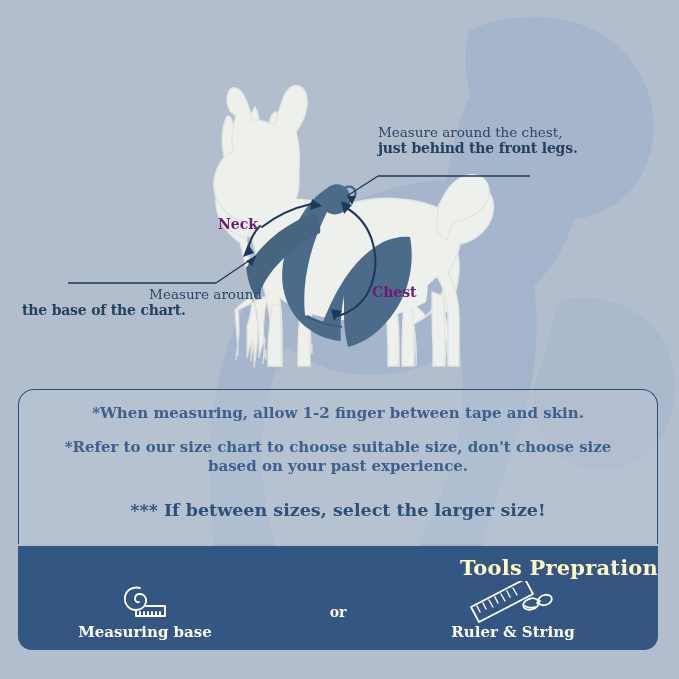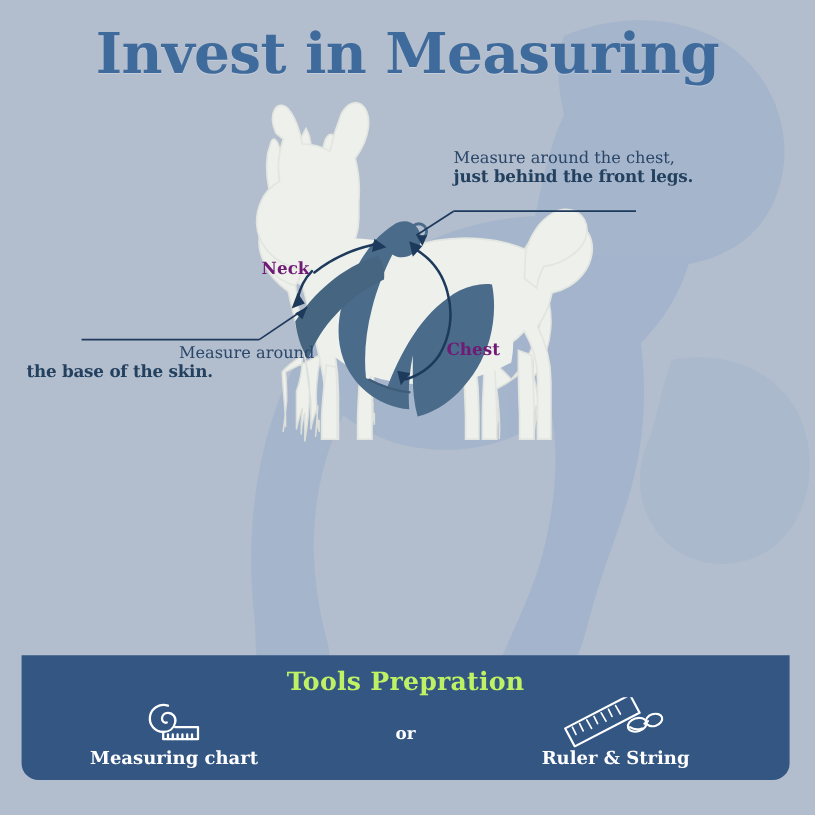--- a/index.html
+++ b/index.html
@@ -81,23 +81,23 @@
   
   #tools-panel{
     position:absolute;left:18px;top:546px;width:640px;height:104px;
     box-sizing:border-box;
     background:#335683;
     border-radius:0 0 14px 14px;
     z-index:10;
     color:#ffffff;
   }
   #tools-title{
-    text-align:center;
+    text-align:right;
     font-family:"DejaVu Serif", serif;font-weight:700;
-    font-size:21px;color:#bef264;
+    font-size:21px;color:#fef9c3;
     padding-top:9px;letter-spacing:0.2px;
   }
   #tools-row{
     position:relative;height:64px;margin-top:2px;
   }
   .tool{
     position:absolute;text-align:center;width:210px;
   }
   #tool-tape{left:22px;top:0;}
   #tool-ruler{left:390px;top:0;}
@@ -131,23 +131,20 @@
                C248 600 228 594 220 576 C212 558 214 536 212 514
                C206 458 210 400 228 346 C244 298 274 256 314 226
                C352 198 398 182 446 180 C452 152 458 120 470 96
                C466 76 462 52 470 30 Z"></path>
       <path d="M560 300 C600 292 640 306 660 336 C679 364 679 404 664 432
                C652 456 628 470 602 470 C578 470 556 458 544 438
                C530 416 530 388 542 364 C548 344 552 320 560 300 Z" opacity="0.55"></path>
     </g>
   </svg>
 
-  <div id="title-wrap">
-    <div id="page-title">Invest in Measuring</div>
-  </div>
 
   <svg class="layer" viewBox="0 0 679 679" preserveAspectRatio="none" style="z-index:5;">
 
     <g>
       <path fill="#eef0ec" stroke="#dcdfda" stroke-width="1.2" d="M232 126
                C230 140 232 154 236 166
                C230 172 224 178 221 186
                C216 198 216 212 221 222
                C226 232 233 238 240 243
                C243 256 246 270 250 282
@@ -407,43 +404,48 @@
     </g>
   </svg>
 
   <div class="ann" id="ann-chest">
     <div class="sm">Measure around the chest,</div>
     <div class="lg">just behind the front legs.</div>
   </div>
 
   <div class="ann" id="ann-neck">
     <div class="sm">Measure around</div>
-    <div class="lg">the base of the skin.</div>
+    <div class="lg">the base of the chart.</div>
   </div>
 
   <div class="part-label" id="label-neck">Neck</div>
   <div class="part-label" id="label-chest">Chest</div>
 
+  <div id="info-box">
+    <div class="info-line" id="info-line-1">*When measuring, allow 1-2 finger between tape and skin.</div>
+    <div class="info-line" id="info-line-2">*Refer to our size chart to choose suitable size, don't choose size based on your past experience.</div>
+    <div class="info-line" id="info-line-3">*** If between sizes, select the larger size!</div>
+  </div>
 
   <div id="tools-panel">
     <div id="tools-title">Tools Prepration</div>
 
     <div id="tools-row">
 
       <div class="tool" id="tool-tape">
         <div class="tool-icon">
           <svg width="54" height="40" viewBox="0 0 54 40" fill="none" stroke="#ffffff" stroke-width="1.9" stroke-linecap="round" stroke-linejoin="round">
             <path d="M22 6 C15 4 8 8 7 15 C6 22 11 28 18 28 C23 28 27 25 28 20
                      C29 16 26 12 22 12 C19 12 17 14 17 17 C17 19 19 21 21 20"></path>
             <path d="M18 28 L18 34 L47 34 L47 24 L28 24"></path>
             <path d="M22 34 L22 30 M26 34 L26 30 M30 34 L30 30 M34 34 L34 30
                      M38 34 L38 30 M42 34 L42 30"></path>
           </svg>
         </div>
-        <div class="tool-label">Measuring chart</div>
+        <div class="tool-label">Measuring base</div>
       </div>
 
       <div id="tools-or">or</div>
 
       <div class="tool" id="tool-ruler">
         <div class="tool-icon">
           <svg width="96" height="42" viewBox="0 0 96 42" fill="none" stroke="#ffffff" stroke-width="1.8" stroke-linecap="round" stroke-linejoin="round">
 
             <path d="M6 33 L60 5 L68 20 L14 48 Z" transform="translate(0,-7)"></path>
             <g stroke-width="1.4">

